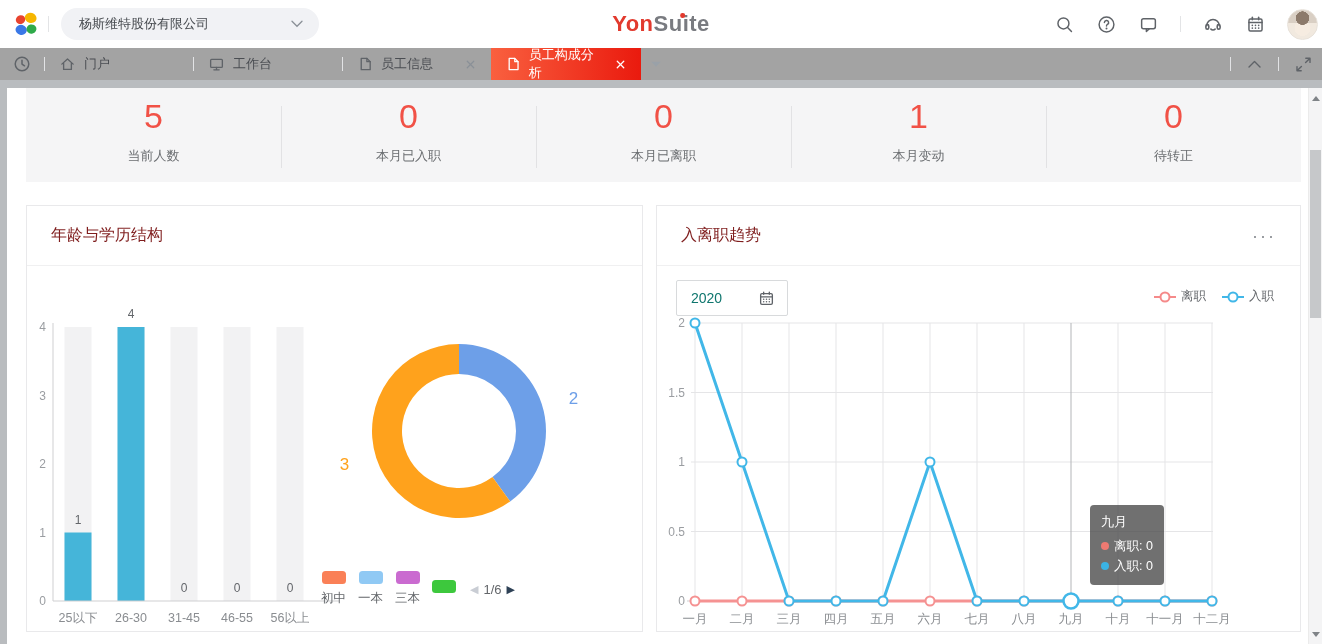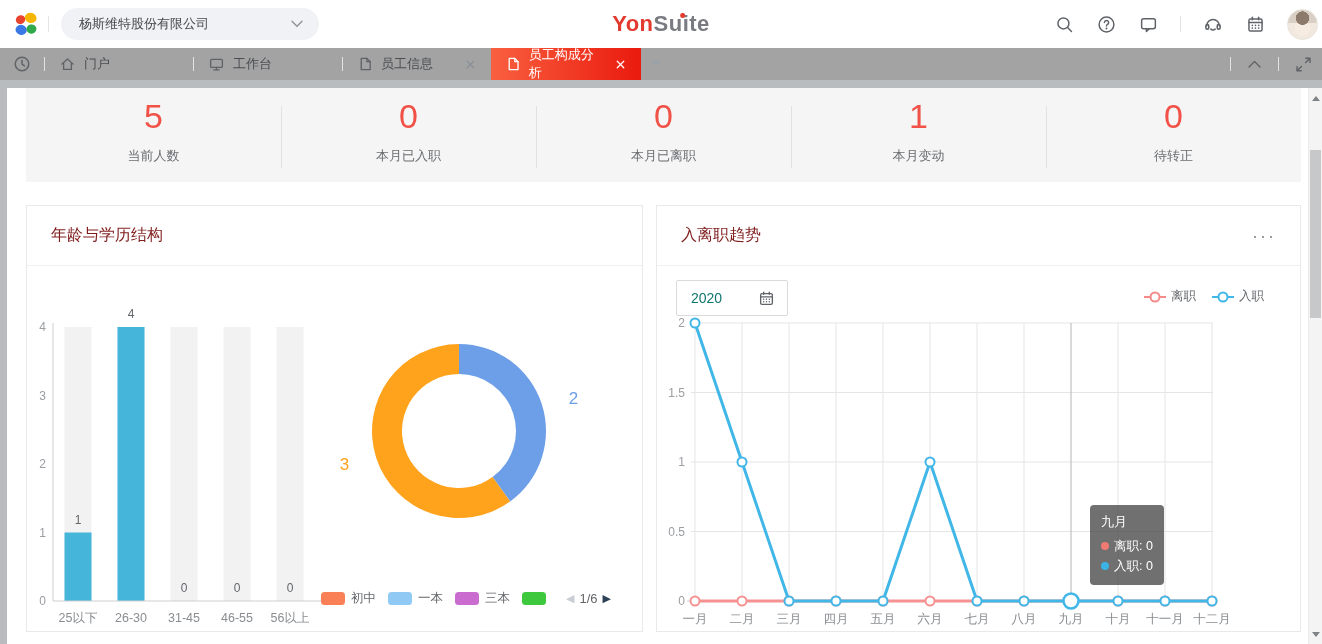--- a/index.html
+++ b/index.html
@@ -64,34 +64,34 @@
   .tick { fill:#9a9da1; font-size:12px; }
   .cat  { fill:#8a8d91; font-size:12.5px; }
   .dlabel { fill:#63666a; font-size:12px; }
   .donut-label { font-size:17px; }
   .grid { stroke:#e5e5e7; stroke-width:1; }
   .grid-hi { stroke:#b3b5b8; stroke-width:1; }
   .axis { stroke:#cfcfd1; stroke-width:1; }
 
   
   .legend-row { position:absolute; left:294px; bottom:24px; display:flex; align-items:center; gap:12px; z-index:2; }
-  .legend-item { display:flex; align-items:center; gap:6px; cursor:pointer; }
+  .legend-item { display:flex; align-items:center; gap:6px; cursor:pointer;flex-direction:column; }
   .swatch { width:24px; height:13px; border-radius:3.5px; display:inline-block; }
   .legend-label { font-size:12.5px; color:#63666a; }
   .pager { display:flex; align-items:center; gap:5px; margin-left:2px; }
   .pager-prev { color:#c9cdd4; font-size:11px; cursor:pointer; }
   .pager-next { color:#2e4156; font-size:11px; cursor:pointer; }
   .pager-text { font-size:13px; color:#63666a; }
 
   
   .year-picker { position:absolute; left:19px; top:14px; width:112px; height:36px; border:1px solid #d8dadc;
     border-radius:2px; display:flex; align-items:center; justify-content:space-between; padding:0 12px 0 14px;
     background:#fff; z-index:2; cursor:pointer; }
   .year-text { font-size:14px; color:#0f766e; }
-  .line-legend { position:absolute; right:36px; top:22px; display:flex; align-items:center; gap:16px; z-index:2;font-family:Liberation Mono, monospace; }
+  .line-legend { position:absolute; right:26px; top:22px; display:flex; align-items:center; gap:16px; z-index:2;font-family:Liberation Mono, monospace; }
   .line-legend .item { display:flex; align-items:center; gap:5px; cursor:pointer; }
   .line-legend .lbl { font-size:12.5px; color:#63666a; }
 
   .chart-tooltip { position:absolute; left:433px; top:239px; z-index:3; background:rgba(72,72,72,.78);
     border-radius:4px; padding:8px 11px 9px; color:#fff; pointer-events:none; }
   .tt-title { font-size:13px; margin-bottom:5px; }
   .tt-row { font-size:12.5px; line-height:20px; display:flex; align-items:center; gap:5px; white-space:nowrap; }
   .tt-dot { width:8px; height:8px; border-radius:50%; display:inline-block; }
 
   

